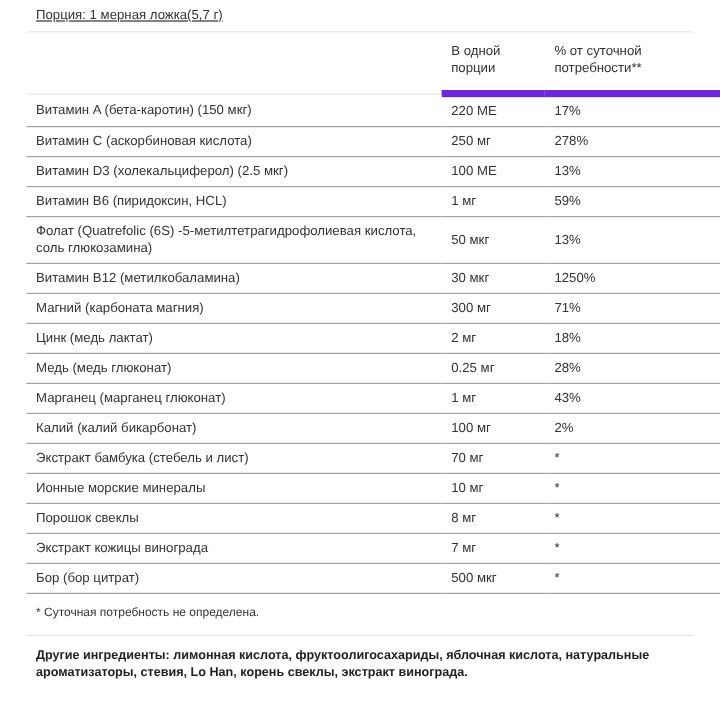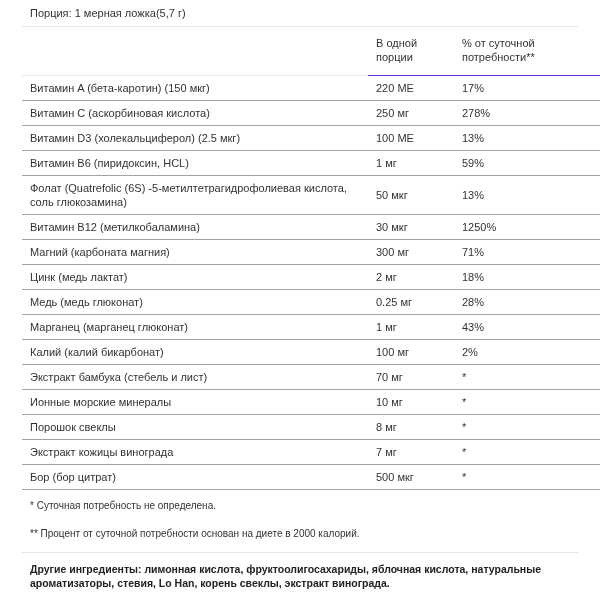--- a/index.html
+++ b/index.html
@@ -30,20 +30,21 @@
     table-layout: fixed;
   }
   .serving-table td {
     border-bottom: 1px solid #e6e6e6;
     padding: 6px 0 6px 8px;
     font-size: 11px;
     line-height: 14px;
     color: #333333;
     vertical-align: middle;
     height: 14px;
+    text-decoration: underline;
   }
 
   
   .facts-table {
     width: 556px;
     margin: 0 22px;
     border-collapse: collapse;
     table-layout: fixed;
   }
   .facts-table th,
@@ -52,21 +53,21 @@
     font-size: 11px;
     line-height: 14px;
     color: #333333;
     text-align: left;
     font-weight: normal;
     vertical-align: middle;
   }
   .facts-table thead th {
     padding: 9px 0 7px 8px;
     vertical-align: top;
-    border-bottom: 1px solid #6d28d9;
+    border-bottom: 6px solid #6d28d9;
     height: 32px;
   }
   .facts-table thead th.col-name {
     border-bottom: 1px solid #e6e6e6;
   }
   .facts-table tbody td {
     padding: 5px 0 5px 8px;
   }
   .col-name   { width: 338px; }
   .col-amount { width: 78px; }
@@ -209,21 +210,20 @@
       <tr>
         <td class="name-cell">Бор (бор цитрат)</td>
         <td class="amount-cell">500 мкг</td>
         <td class="dv-cell">*</td>
       </tr>
     </tbody>
   </table>
 
   <div class="footnotes">
     <div class="footnote">* Суточная потребность не определена.</div>
-    <div class="footnote">** Процент от суточной потребности основан на диете в 2000 калорий.</div>
   </div>
 
   <hr class="divider">
 
   <div class="notes">
     <p class="note">Другие ингредиенты: лимонная кислота, фруктоолигосахариды, яблочная кислота, натуральные ароматизаторы, стевия, Lo Han, корень свеклы, экстракт винограда.</p>
 
   </div>
 
 </div>

